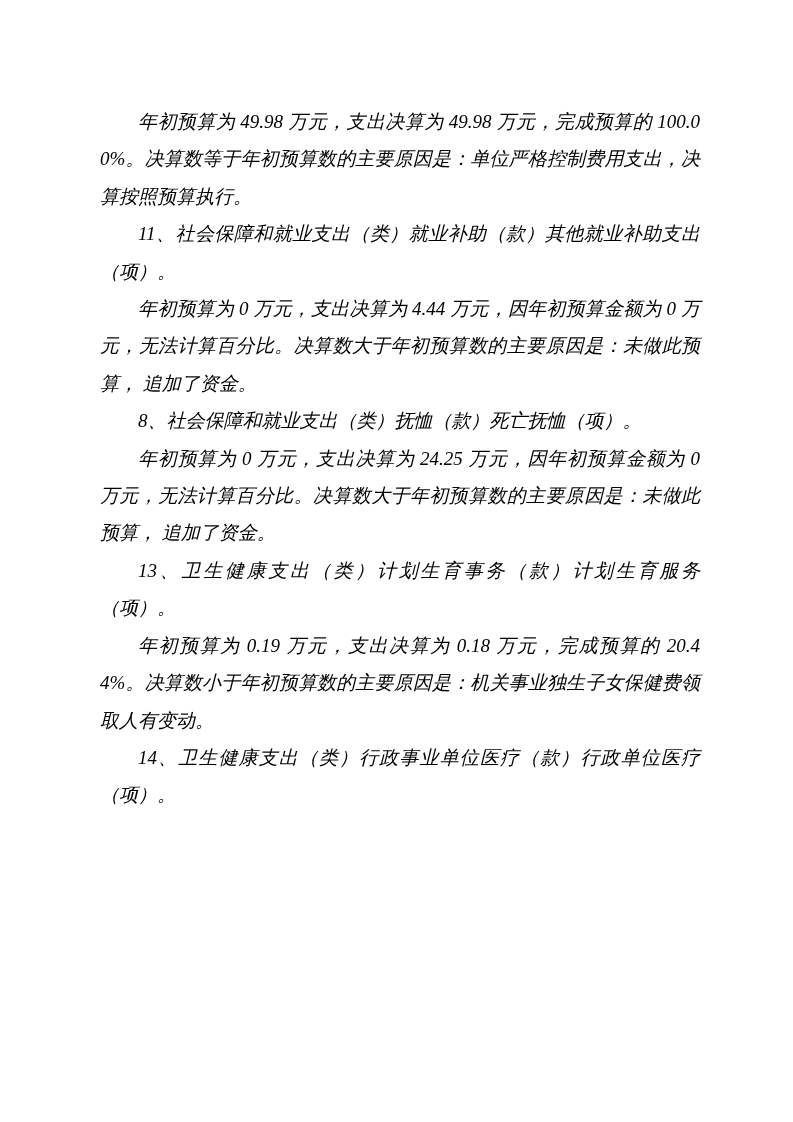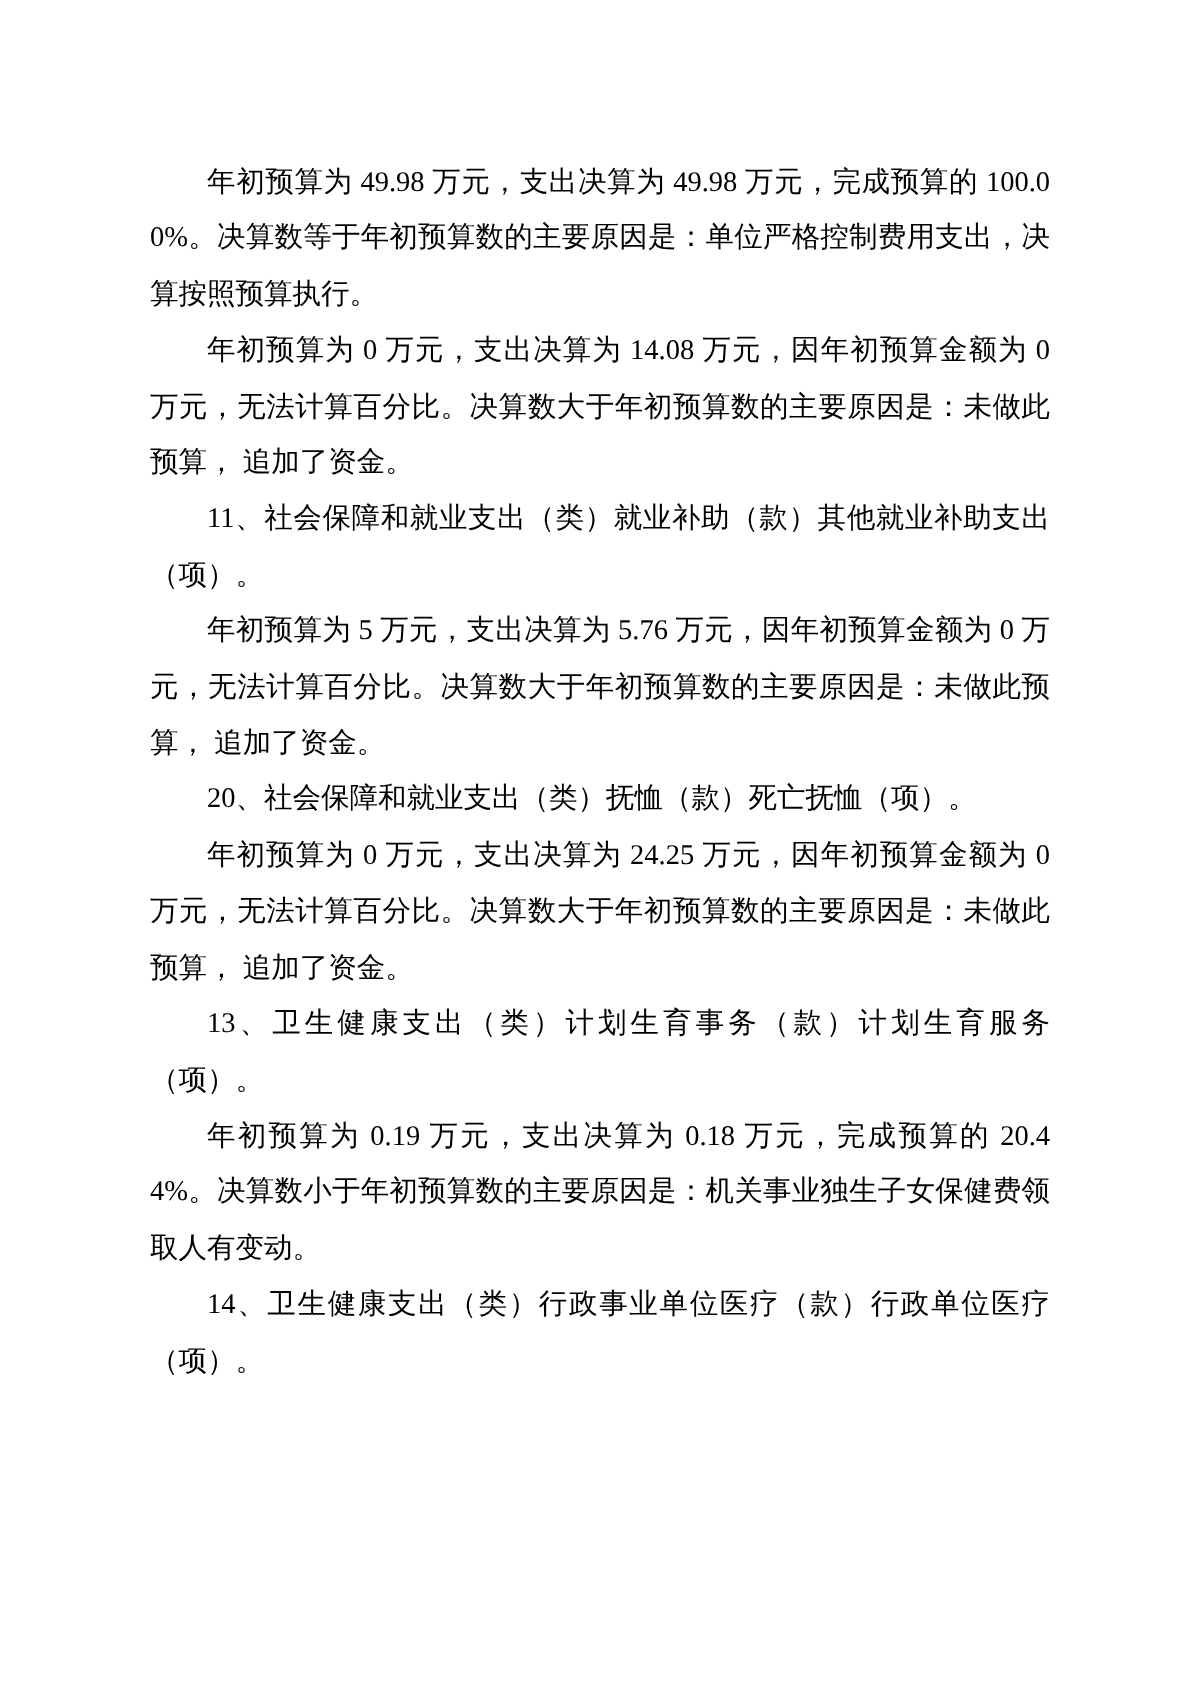--- a/index.html
+++ b/index.html
@@ -9,20 +9,21 @@
   }
   .page {
     position: relative;
     width: 793px;
     height: 1122px;
     margin: 0 auto;
     background: #ffffff;
     box-sizing: border-box;
     padding: 103px 93px 40px 100px;
     overflow: hidden;
+    font-style: italic;
   }
   .doc-body {
     font-family: "Liberation Serif", "DejaVu Serif", serif;
     font-size: 19px;
     line-height: 37.4px;
     color: #000000;
     text-align: justify;
   }
   .doc-body p {
     margin: 0;
@@ -30,22 +31,21 @@
     text-indent: 2em;
     word-break: break-all;
   }
 </style>
 </head>
 <body>
 
 <div class="page">
   <div class="doc-body">
     <p>年初预算为 49.98 万元，支出决算为 49.98 万元，完成预算的 100.00%。决算数等于年初预算数的主要原因是：单位严格控制费用支出，决算按照预算执行。</p>
-    <p>年初预算为 0 万元，支出决算为 14.08 万元，因年初预算金额为 0 万元，无法计算百分比。决算数大于年初预算数的主要原因是：未做此预算， 追加了资金。</p>
     <p>11、社会保障和就业支出（类）就业补助（款）其他就业补助支出（项）。</p>
-    <p>年初预算为 5 万元，支出决算为 5.76 万元，因年初预算金额为 0 万元，无法计算百分比。决算数大于年初预算数的主要原因是：未做此预算， 追加了资金。</p>
-    <p>20、社会保障和就业支出（类）抚恤（款）死亡抚恤（项）。</p>
+    <p>年初预算为 0 万元，支出决算为 4.44 万元，因年初预算金额为 0 万元，无法计算百分比。决算数大于年初预算数的主要原因是：未做此预算， 追加了资金。</p>
+    <p>8、社会保障和就业支出（类）抚恤（款）死亡抚恤（项）。</p>
     <p>年初预算为 0 万元，支出决算为 24.25 万元，因年初预算金额为 0 万元，无法计算百分比。决算数大于年初预算数的主要原因是：未做此预算， 追加了资金。</p>
     <p>13、卫生健康支出（类）计划生育事务（款）计划生育服务（项）。</p>
     <p>年初预算为 0.19 万元，支出决算为 0.18 万元，完成预算的 20.44%。决算数小于年初预算数的主要原因是：机关事业独生子女保健费领取人有变动。</p>
     <p>14、卫生健康支出（类）行政事业单位医疗（款）行政单位医疗（项）。</p>
   </div>
 </div>
 
 </body></html>

